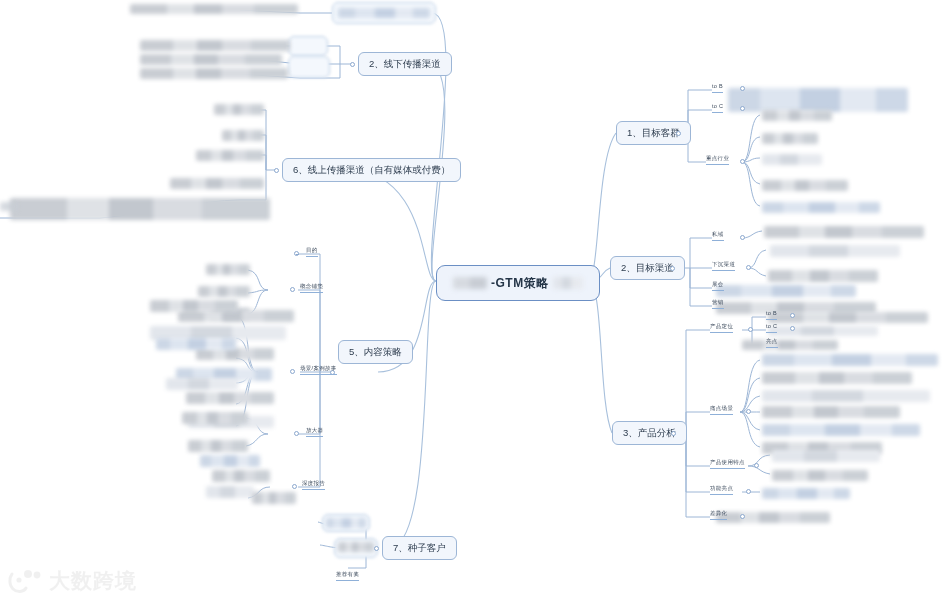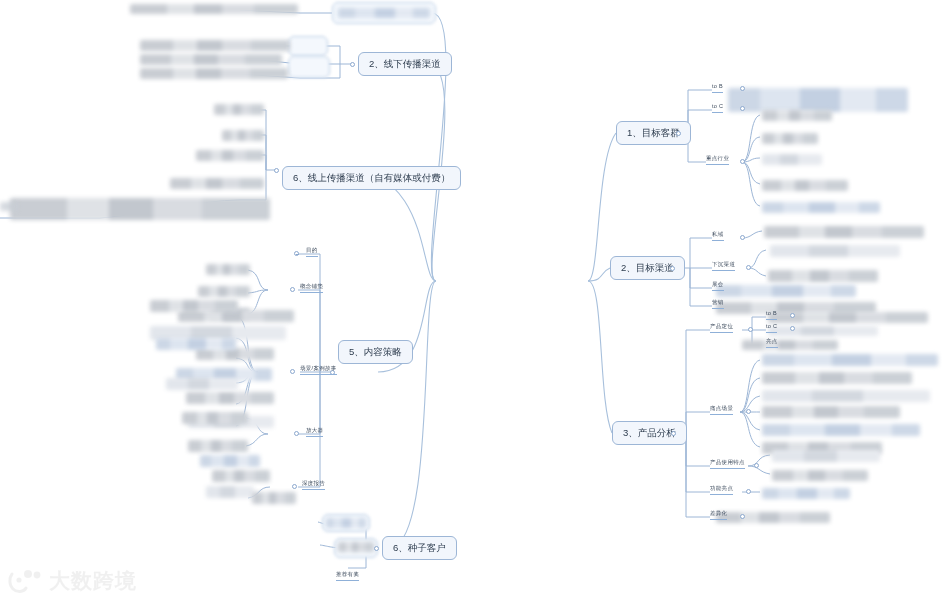--- a/index.html
+++ b/index.html
@@ -295,47 +295,52 @@
   <div class="blur g" style="left:762px; top:372px; width:150px; height:12px;"></div>
   <div class="blur l" style="left:762px; top:390px; width:168px; height:12px;"></div>
   <div class="blur g" style="left:762px; top:406px; width:138px; height:12px;"></div>
   <div class="blur b" style="left:762px; top:424px; width:158px; height:12px;"></div>
   <div class="blur g" style="left:762px; top:442px; width:120px; height:12px;"></div>
   <div class="blur l" style="left:772px; top:450px; width:108px; height:12px;"></div>
   <div class="blur g" style="left:772px; top:470px; width:96px; height:11px;"></div>
   <div class="blur b" style="left:762px; top:488px; width:88px; height:11px;"></div>
   <div class="blur g" style="left:716px; top:512px; width:114px; height:11px;"></div>
 
+  <div class="node root" style="left:436px; top:265px;">
+    <span class="blur s" style="position:relative; display:inline-block; width:34px; height:12px; filter:blur(2.4px);"></span>
+    <span>-GTM策略</span>
+    <span class="blur l" style="position:relative; display:inline-block; width:30px; height:12px; filter:blur(2.4px);"></span>
+  </div>
 
   <div class="node branch" style="left:616px; top:121px;">
     <span>1、目标客群</span>
   </div>
   <div class="handle" style="left:676px; top:131px;"></div>
 
   <div class="node branch" style="left:610px; top:256px;">
     <span>2、目标渠道</span>
   </div>
   <div class="handle" style="left:670px; top:266px;"></div>
 
   <div class="node branch" style="left:612px; top:421px;">
     <span>3、产品分析</span>
   </div>
   <div class="handle" style="left:671px; top:431px;"></div>
 
   <div class="node branch" style="left:382px; top:536px;">
-    <span>6、种子客户</span>
+    <span>7、种子客户</span>
   </div>
   <div class="handle" style="left:374px; top:546px;"></div>
 
   <div class="node branch" style="left:338px; top:340px;">
     <span>5、内容策略</span>
   </div>
   <div class="handle" style="left:330px; top:370px;"></div>
 
-  <div class="node branch" style="left:282px; top:158px;margin-top:8px;">
+  <div class="node branch" style="left:282px; top:158px;">
     <span>6、线上传播渠道（自有媒体或付费）</span>
   </div>
   <div class="handle" style="left:274px; top:168px;"></div>
 
   <div class="node branch" style="left:358px; top:52px;">
     <span>2、线下传播渠道</span>
   </div>
   <div class="handle" style="left:350px; top:62px;"></div>
 
   <div class="node uline tiny" style="left:712px; top:84px;">

